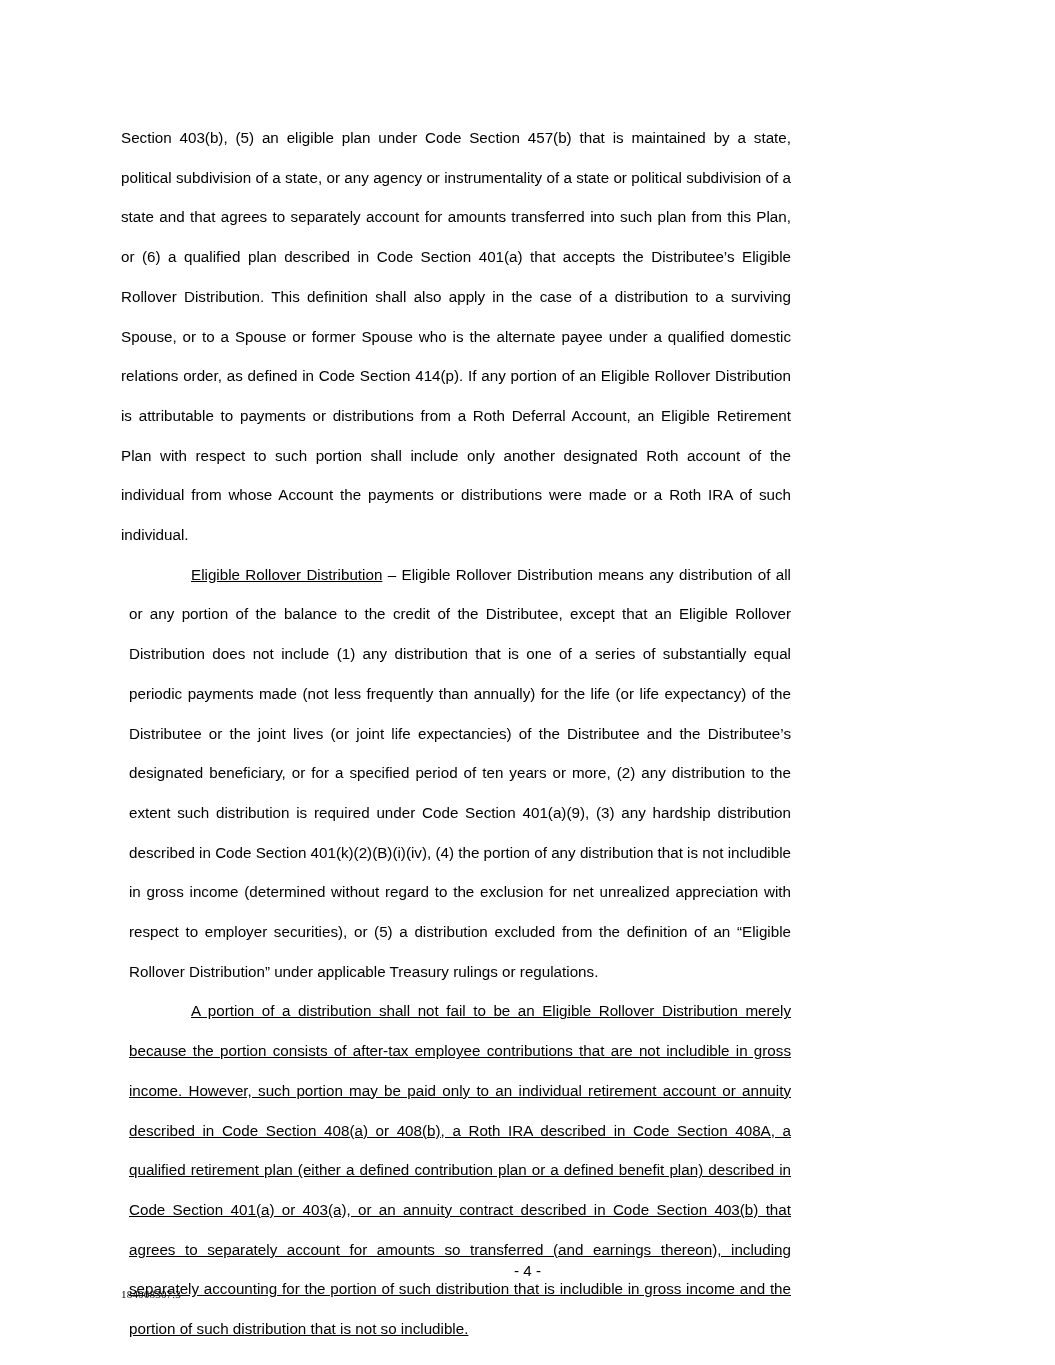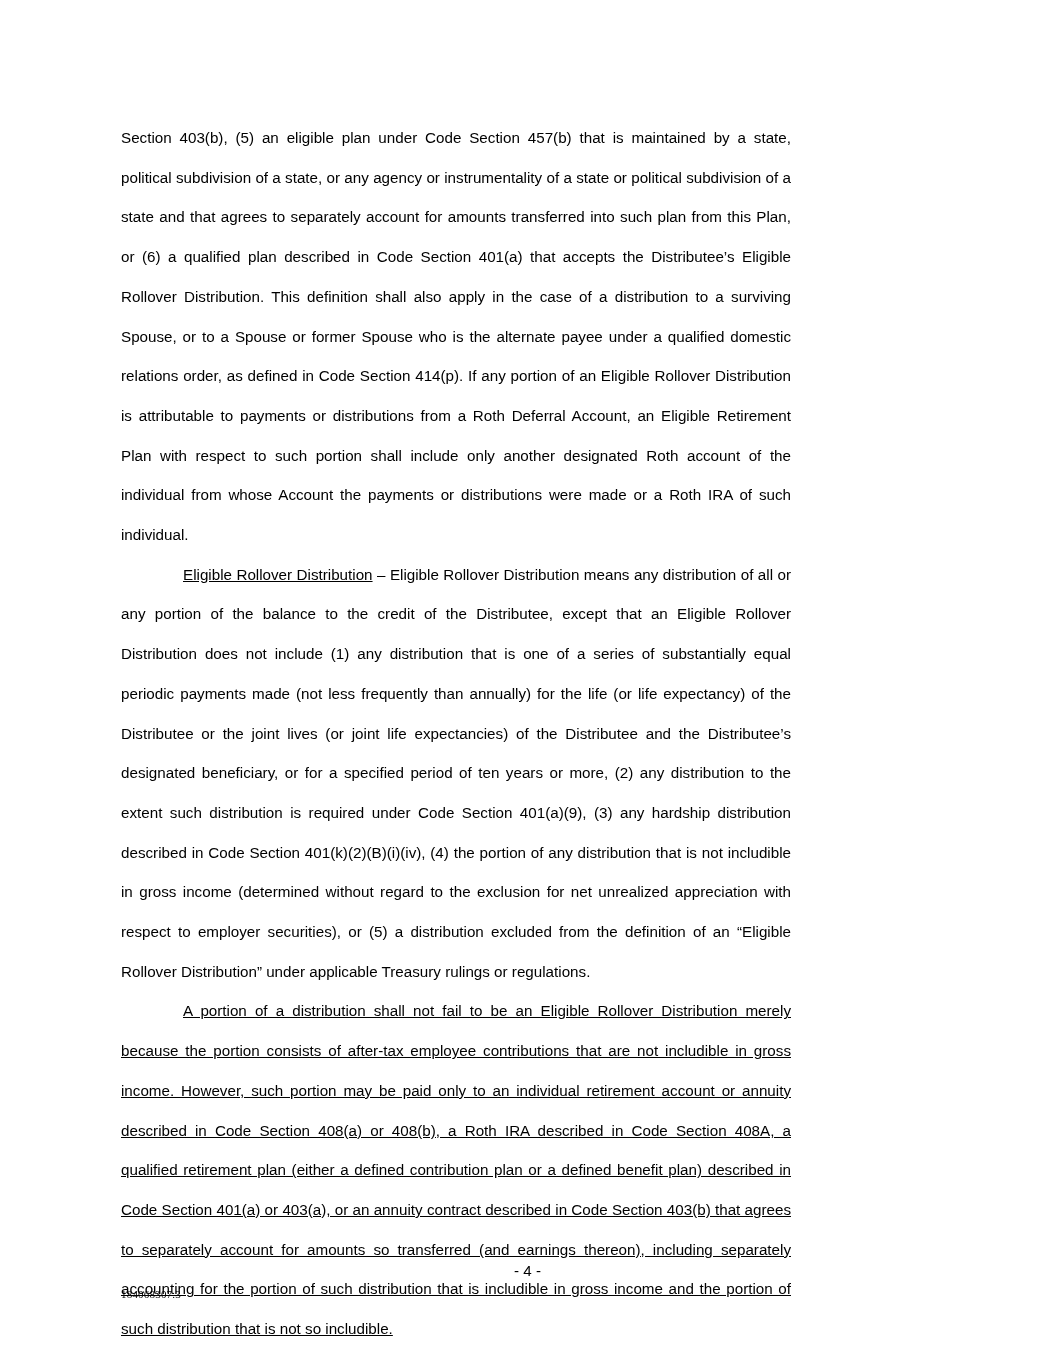--- a/index.html
+++ b/index.html
@@ -29,20 +29,21 @@
     line-height: 39.7px;
     text-align: justify;
     text-justify: inter-word;
   }
   .para {
     margin: 0;
     text-align: justify;
   }
   .para.indent {
     text-indent: 62px;
+    margin-left: 8px;
   }
   .para:last-child {
     text-align: justify;
     text-decoration: underline;
   }
   .underline {
     text-decoration: underline;
   }
   .page-number {
     position: absolute;

